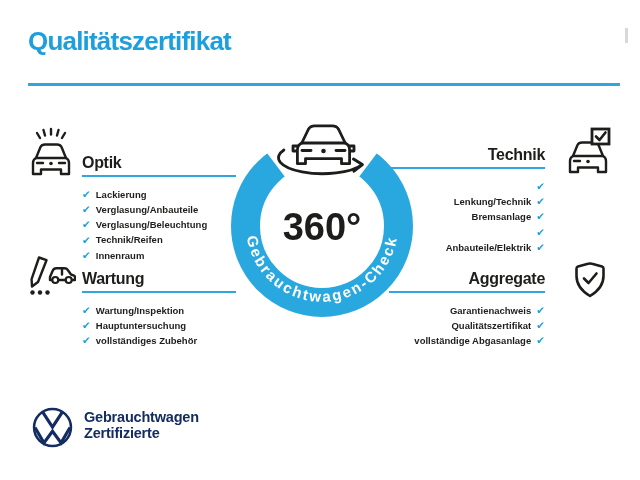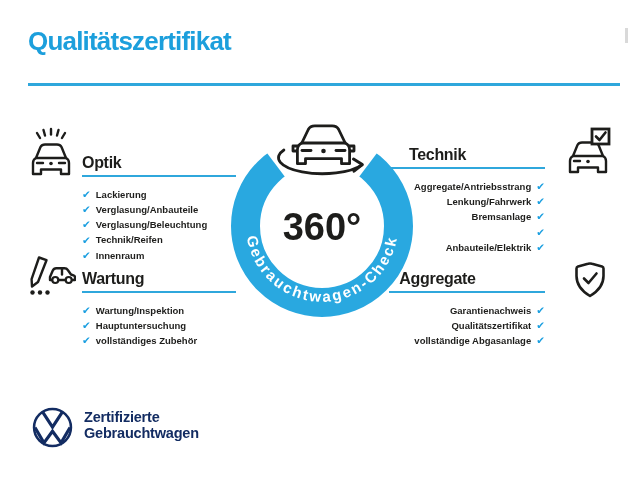--- a/index.html
+++ b/index.html
@@ -16,21 +16,21 @@
     position:absolute; left:28px; top:83px; width:592px; height:2.5px;
     background:#2fa7dc;
   }
   .edge-artifact {
     position:absolute; right:0; top:28px; width:3px; height:15px;
     background:#d9d9d9;
   }
   .icon { position:absolute; }
   .cat { position:absolute; width:215px; }
   .cat.left { left:82px; text-align:left; }
-  .cat.right { right:83px; text-align:center; }
+  .cat.right { right:83px; text-align:right; }
   .cat h2 {
     margin:0; font-size:16px; line-height:18px; font-weight:bold;
     color:#1d1d1b; letter-spacing:-0.3px;
   }
   .rule { height:2.4px; background:#2fa7dc; margin-top:3px; }
   .cat.left  .rule { width:154px; }
   .cat.right .rule { width:156px; margin-left:auto; }
   .items { list-style:none; margin:9px 0 0 0; padding:0; }
   .items li {
     display:flex; align-items:center; height:15.3px;
@@ -159,25 +159,24 @@
           <span>Innenraum</span>
         </li>
     </ul>
   </section>
 
   <section class="cat right" style="top:146px;">
     <h2>Technik</h2>
     <div class="rule"></div>
     <ul class="items">
       <li>
-          <span>Aggregate/Antriebsstrang</span>
-          <span class="chk">✔</span>
-        </li>
-      <li>
-          <span>Lenkung/Fahrwerk</span>
+          <span class="chk">✔</span>
+        </li>
+      <li>
+          <span>Lenkung/Technik</span>
           <span class="chk">✔</span>
         </li>
       <li>
           <span>Bremsanlage</span>
           <span class="chk">✔</span>
         </li>
       <li>
           <span class="chk">✔</span>
         </li>
       <li>
@@ -226,17 +225,17 @@
   </section>
 
   <svg class="icon" style="left:32px; top:407px;" width="41" height="41" viewBox="0 0 44 44">
     <circle cx="22" cy="22" r="19.8" fill="none" stroke="#132c62" stroke-width="2.7"></circle>
     <g fill="none" stroke="#132c62" stroke-width="3.4" stroke-linecap="butt" stroke-linejoin="miter">
       <path d="M 11.5,5.5 L 22,21.5 L 32.5,5.5"></path>
       <path d="M 3.2,22 L 12.8,38.5 L 22,26 L 31.2,38.5 L 40.8,22"></path>
     </g>
   </svg>
   <div class="footer-text">
+    <div>Gebrauchtwagen</div>
     <div>Zertifizierte</div>
-    <div>Gebrauchtwagen</div>
   </div>
 
 </div>
 
 </body></html>

